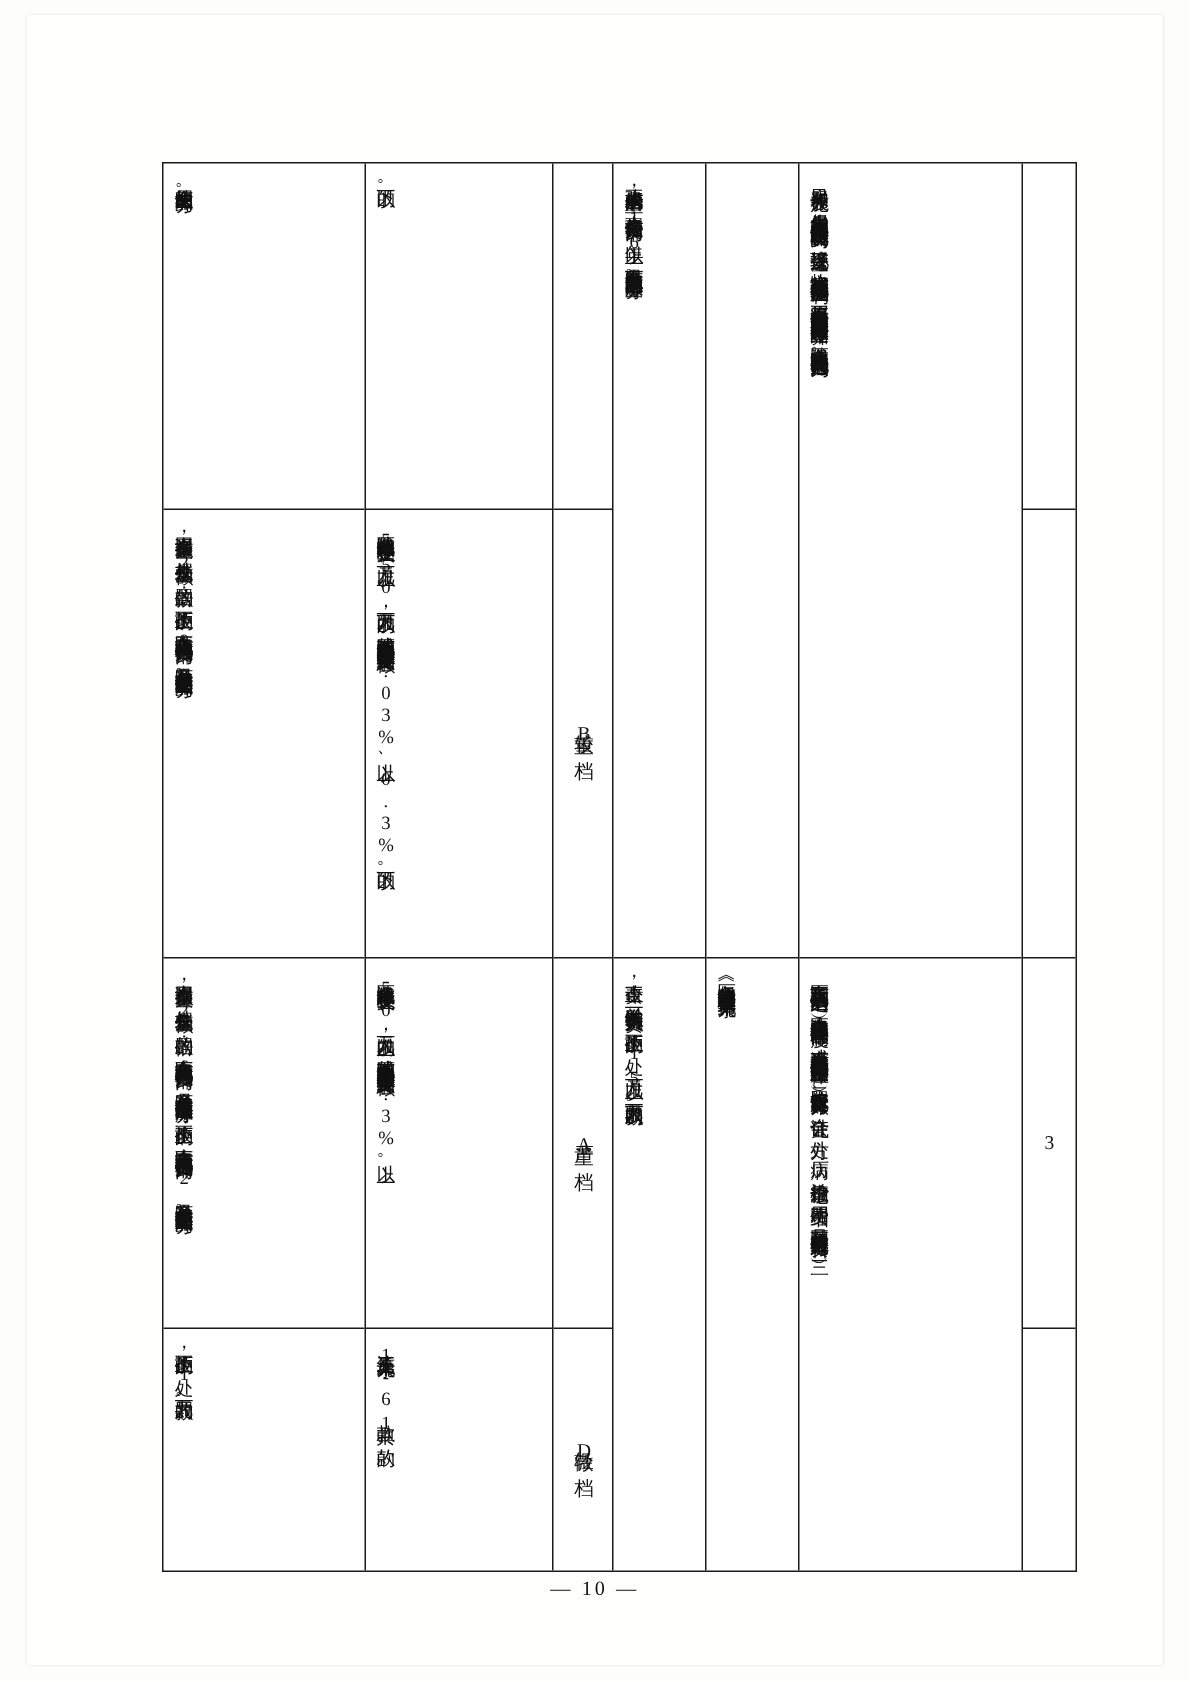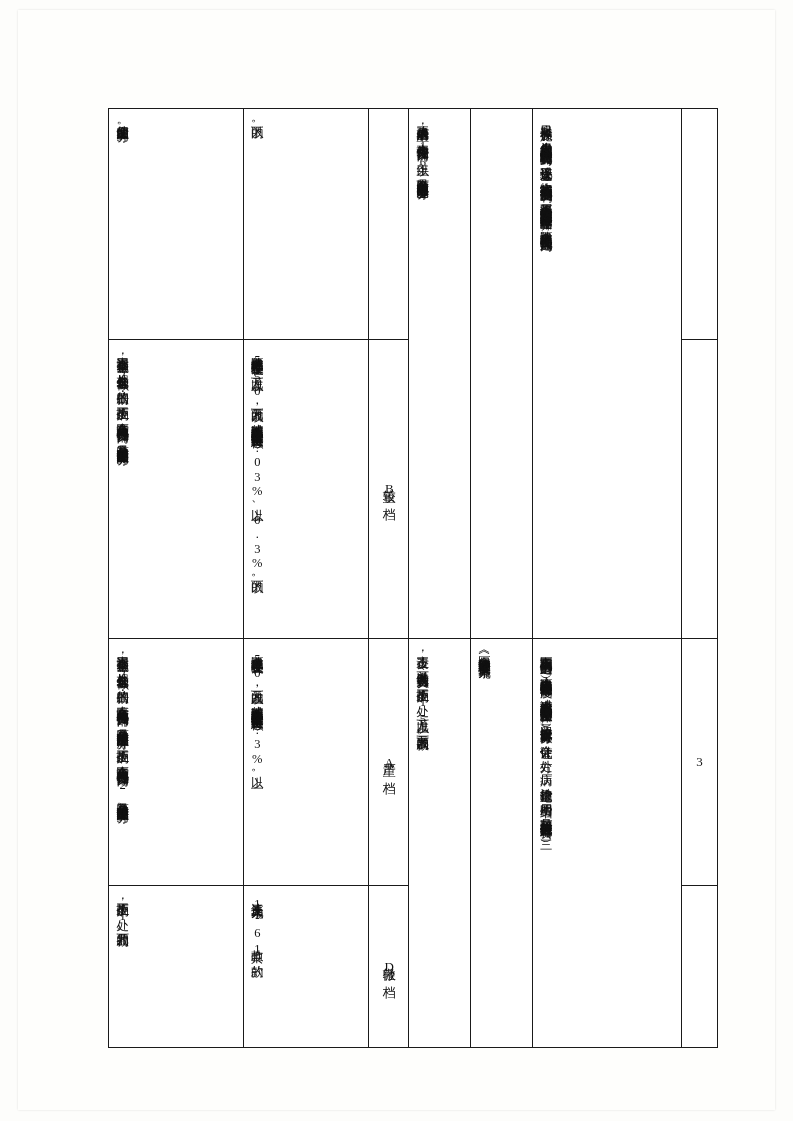--- a/index.html
+++ b/index.html
@@ -208,13 +208,14 @@
       <div class="cell r3">
         <div class="vtext">责令退回损失基金，处损失基金金额2倍的罚款；责令定点医药机构暂停相关责任部门6个月涉及医疗保障基金使用的医疗服务；拒不改正的，责令定点医药机构暂停相关责任部门12个月涉及医疗保障基金使用的医药服务。</div>
       </div>
       <div class="cell r4">
         <div class="vtext">拒不改正的，处1万元的罚款。</div>
       </div>
     </div>
 
   </div>
 
+  <div class="page-number">— 10 —</div>
 </div>
 
 </body></html>

